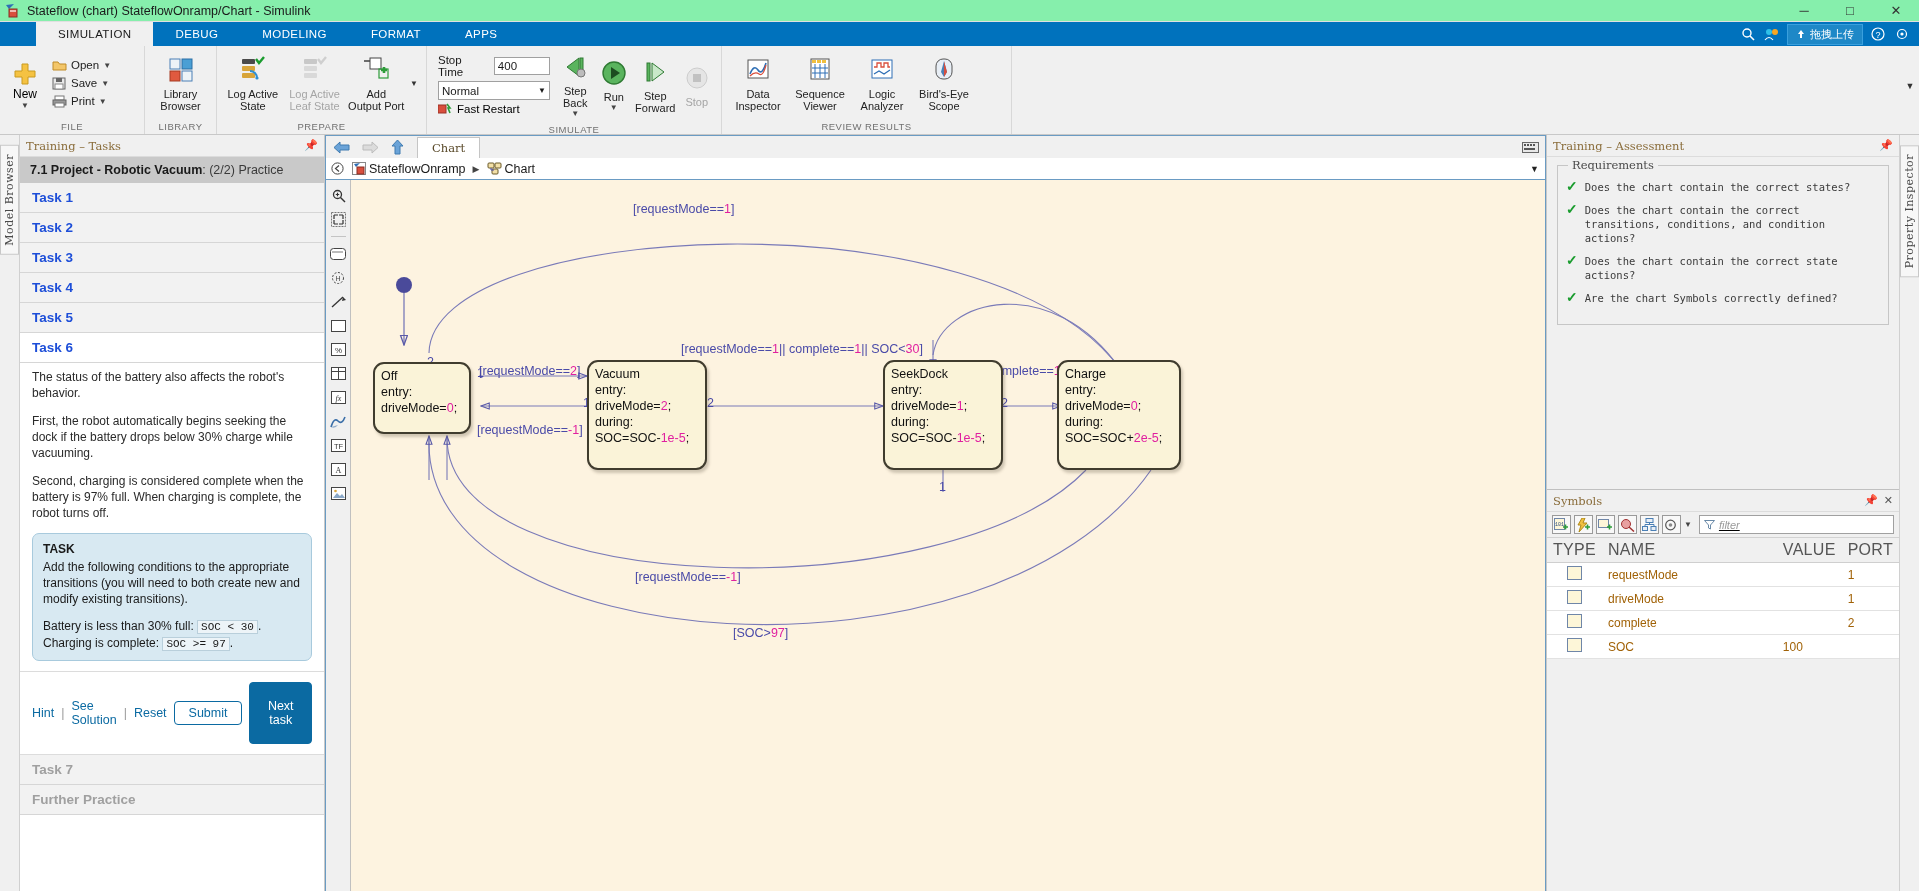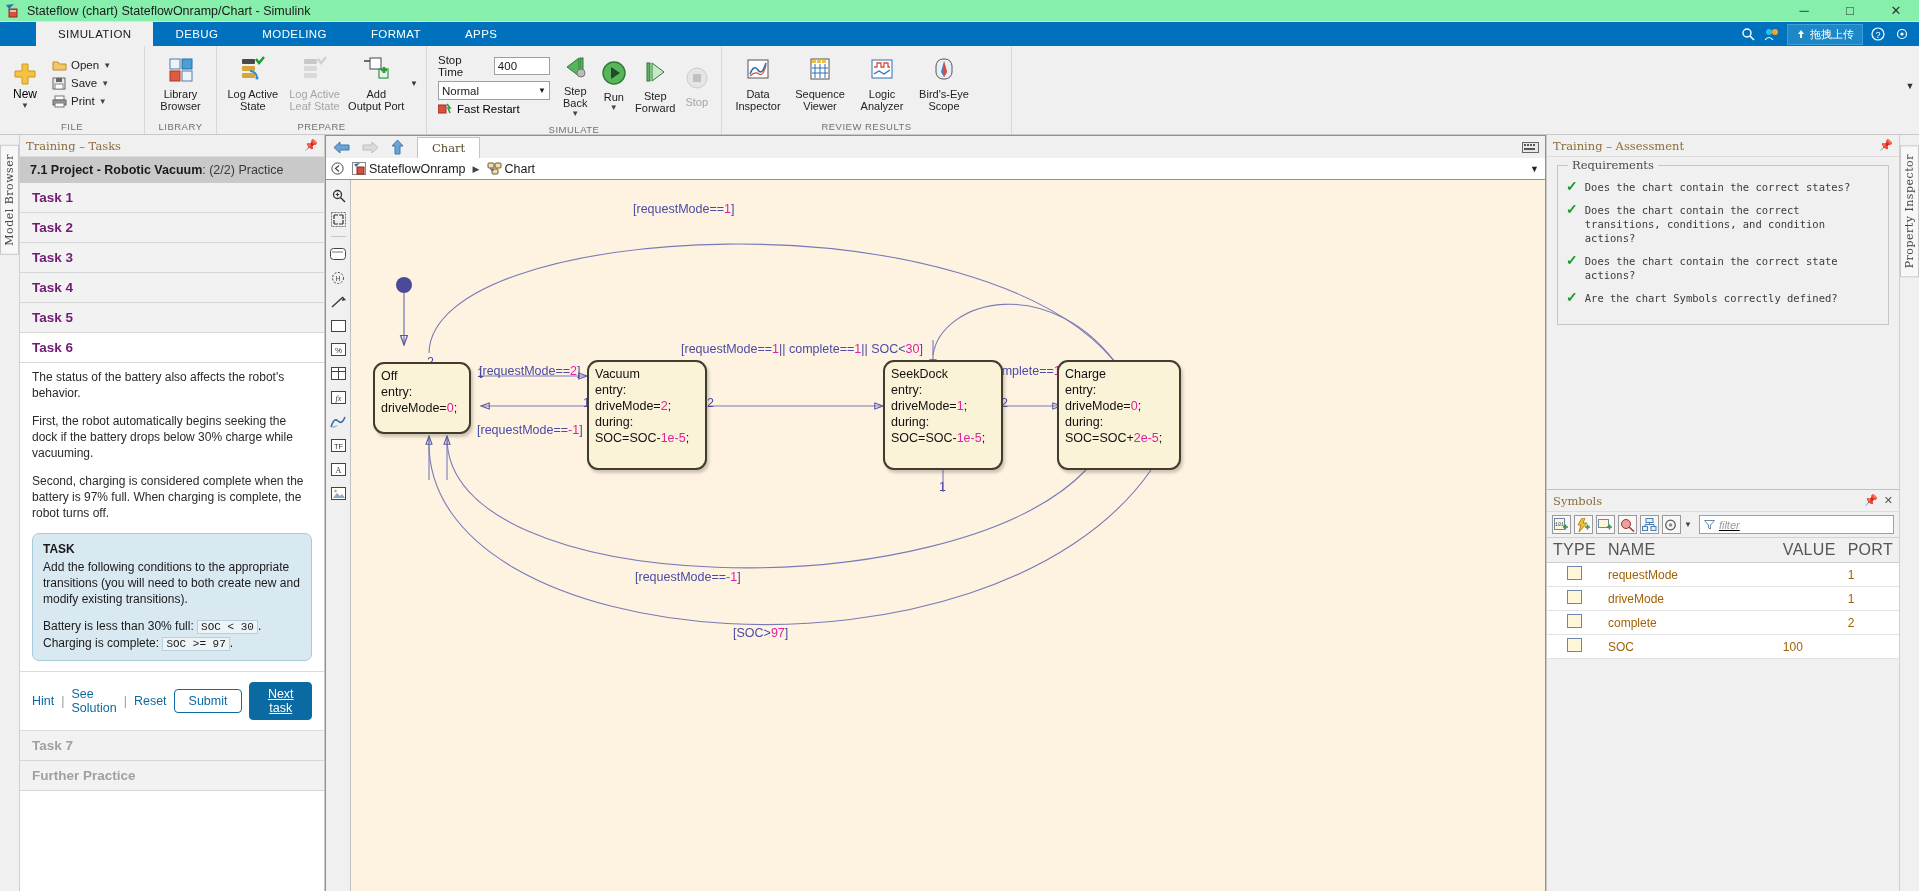--- a/index.html
+++ b/index.html
@@ -120,21 +120,21 @@
   }
   .panel-hdr .ph-tools { margin-left: auto; display: flex; gap: 6px; align-items: center; }
   .pin-ico { font-size: 11px; color: #555; }
   #tasks-scroll { flex: 1; overflow: hidden; }
   .lesson-hdr {
     background: #c9c9c9; padding: 6px 10px; font-size: 12.5px; color: #1a1a1a;
   }
   .lesson-hdr b { font-weight: bold; }
   .lesson-hdr span.sub { color: #3a3a3a; }
   .task-row {
-    padding: 7px 12px; font-size: 13.5px; font-weight: bold; color: #701a75;
+    padding: 7px 12px; font-size: 13.5px; font-weight: bold; color: #1d4ed8;
     border-bottom: 1px solid #d6d6d6; background: #f2f2f2;
   }
   .task-row.active { background: #ffffff; }
   .task-row.muted { color: #a0a0a0; background: #f2f2f2; }
   .task-body { padding: 6px 12px 0 12px; background: #ffffff; }
   .task-body p { margin: 0 0 12px 0; font-size: 12px; color: #2a2a2a; line-height: 16px; }
   .taskbox {
     background: #d8e9f2; border: 1px solid #a8cadd; border-radius: 7px;
     padding: 8px 10px; margin: 4px 0 10px 0; position: relative;
   }
@@ -150,21 +150,21 @@
     gap: 7px; background: #fff;
   }
   .lnk { color: #0b6aa2; font-size: 12.5px; cursor: pointer; }
   .lnk-sep { color: #9c9c9c; font-size: 12.5px; }
   .btn-outline {
     margin-left: auto; border: 1px solid #0b6aa2; color: #0b6aa2; background: #fff;
     border-radius: 4px; padding: 4px 14px; font-size: 12.5px; cursor: pointer;
   }
   .btn-primary {
     border: 1px solid #0b6aa2; color: #fff; background: #0b6aa2;
-    border-radius: 4px; padding: 4px 14px; font-size: 12.5px; cursor: pointer; text-decoration: underline;
+    border-radius: 4px; padding: 16px 14px; font-size: 12.5px; cursor: pointer;
   }
   .bottom-rows { border-top: 1px solid #dcdcdc; }
 
   
   #editor { flex: 1; display: flex; flex-direction: column; background: #f0f0f0;
             border-right: 1px solid #c8c8c8; position: relative; }
   #editor-tabbar {
     height: 23px; background: #f0f0f0; display: flex; align-items: center;
     border: 1px solid #6a9bc3; border-bottom: none; padding-left: 4px; gap: 6px;
   }

